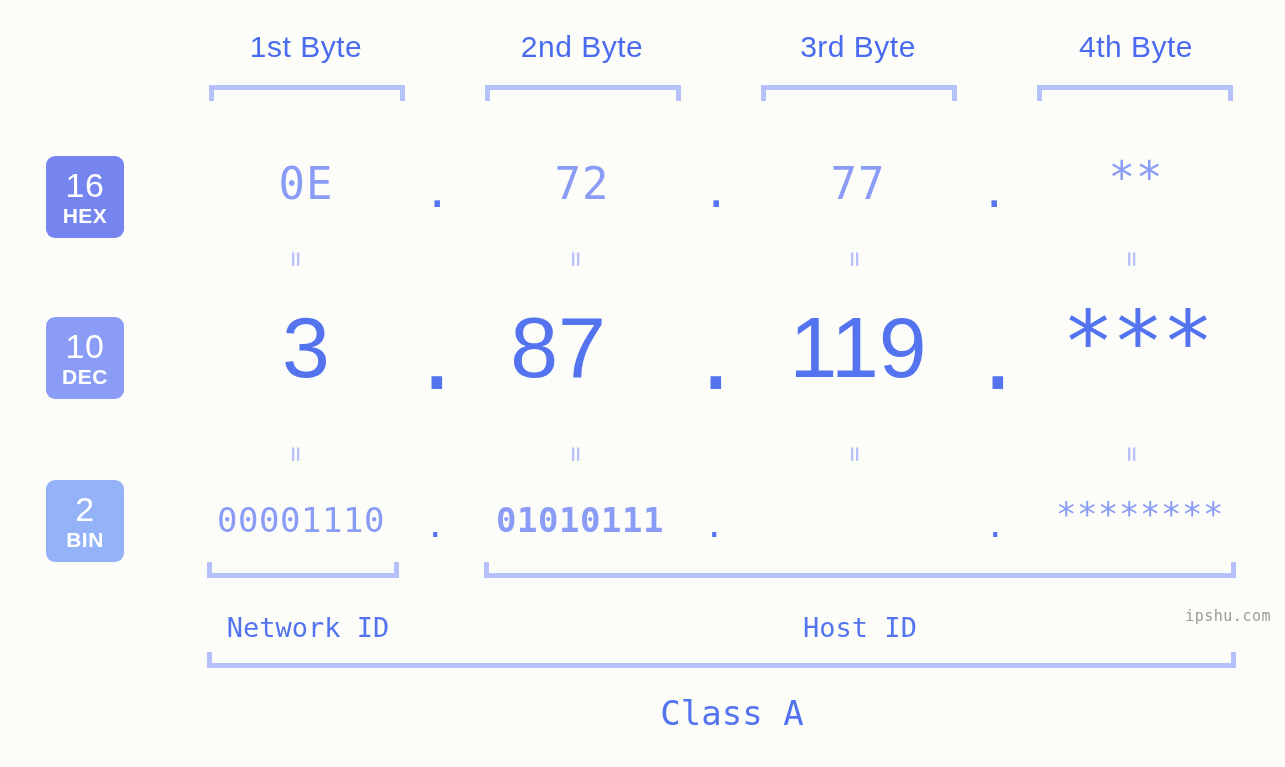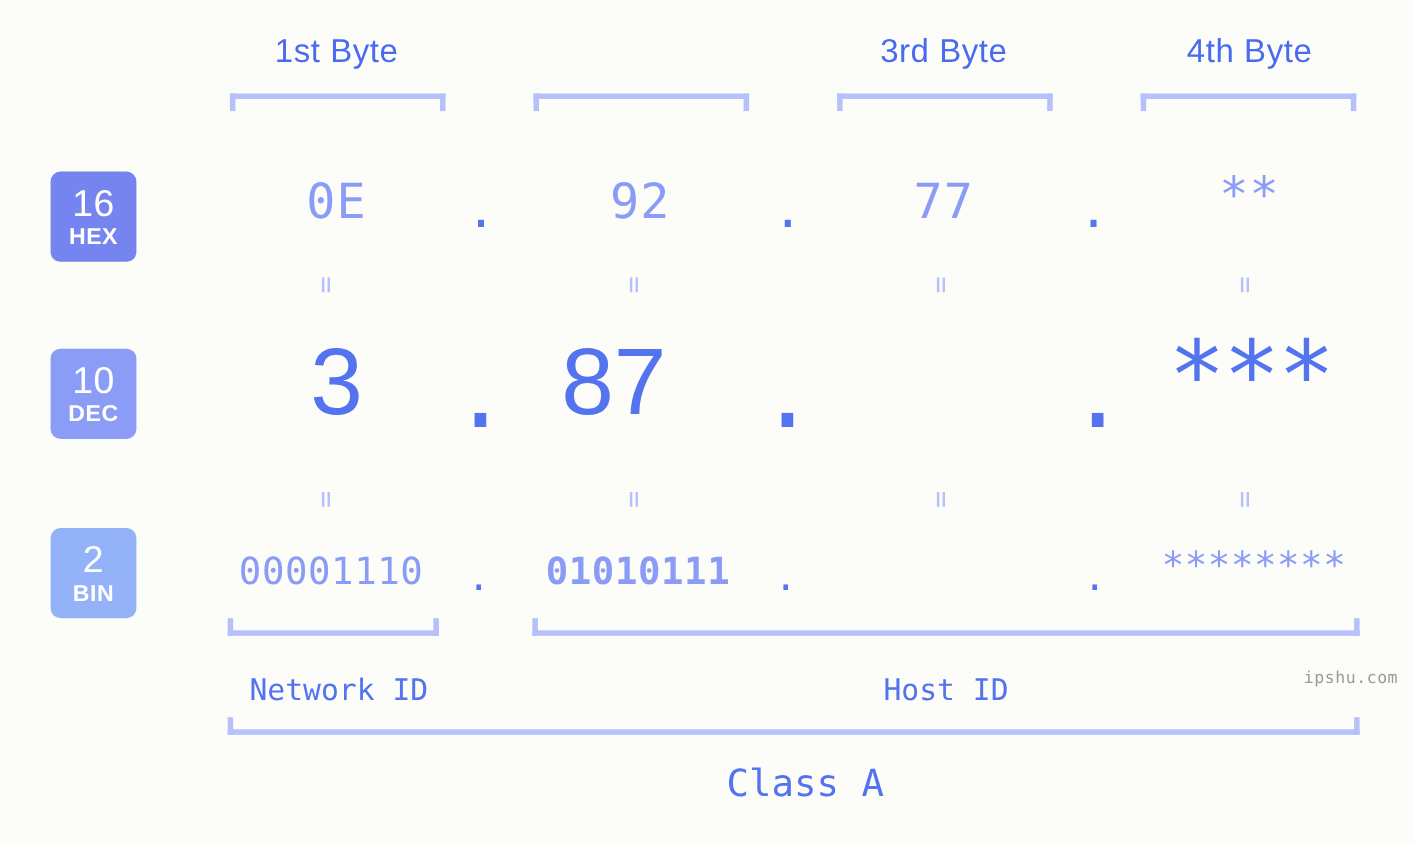--- a/index.html
+++ b/index.html
@@ -139,20 +139,21 @@
     color: #9a9a9a;
     letter-spacing: 0.5px;
   }
 </style>
 </head>
 <body>
 
 <div id="stage">
 
   <div class="byte-head" style="left:196px; width:220px;">1st Byte</div>
+  <div class="byte-head" style="left:472px; width:220px;">2nd Byte</div>
   <div class="byte-head" style="left:748px; width:220px;">3rd Byte</div>
   <div class="byte-head" style="left:1026px; width:220px;">4th Byte</div>
 
   <div class="bracket-top" style="left:209px; top:85px; width:196px;"></div>
   <div class="bracket-top" style="left:485px; top:85px; width:196px;"></div>
   <div class="bracket-top" style="left:761px; top:85px; width:196px;"></div>
   <div class="bracket-top" style="left:1037px; top:85px; width:196px;"></div>
 
   <div class="badge" style="top:156px; background:#7584ee;">
     <span class="num">16</span>
@@ -161,35 +162,36 @@
   <div class="badge" style="top:317px; background:#8a9cf5;">
     <span class="num">10</span>
     <span class="nm">DEC</span>
   </div>
   <div class="badge" style="top:480px; background:#93b2f8;">
     <span class="num">2</span>
     <span class="nm">BIN</span>
   </div>
 
   <div class="cell hex-val" style="left:196px; top:158px; width:220px;">0E</div>
-  <div class="cell hex-val" style="left:472px; top:158px; width:220px;">92</div>
+  <div class="cell hex-val" style="left:472px; top:158px; width:220px;">72</div>
   <div class="cell hex-val" style="left:748px; top:158px; width:220px;">77</div>
   <div class="cell hex-val" style="left:1026px; top:152px; width:220px;">**</div>
 
   <div class="dot dot-hex" style="left:424px; top:170px;">.</div>
   <div class="dot dot-hex" style="left:703px; top:170px;">.</div>
   <div class="dot dot-hex" style="left:981px; top:170px;">.</div>
 
   <div class="eq" style="left:288px; top:246px;">=</div>
   <div class="eq" style="left:568px; top:246px;">=</div>
   <div class="eq" style="left:847px; top:246px;">=</div>
   <div class="eq" style="left:1124px; top:246px;">=</div>
 
   <div class="cell dec-val" style="left:196px; top:298px; width:220px;">3</div>
   <div class="cell dec-val" style="left:448px; top:298px; width:220px;text-align:center;">87</div>
+  <div class="cell dec-val" style="left:748px; top:298px; width:220px;">119</div>
   <div class="cell dec-val star" style="left:1022px; top:292px; width:230px;">***</div>
 
   <div class="dot dot-dec" style="left:411px; top:316px;">.</div>
   <div class="dot dot-dec" style="left:690px; top:316px;">.</div>
   <div class="dot dot-dec" style="left:972px; top:316px;">.</div>
 
   <div class="eq" style="left:288px; top:441px;">=</div>
   <div class="eq" style="left:568px; top:441px;">=</div>
   <div class="eq" style="left:847px; top:441px;">=</div>
   <div class="eq" style="left:1124px; top:441px;">=</div>

